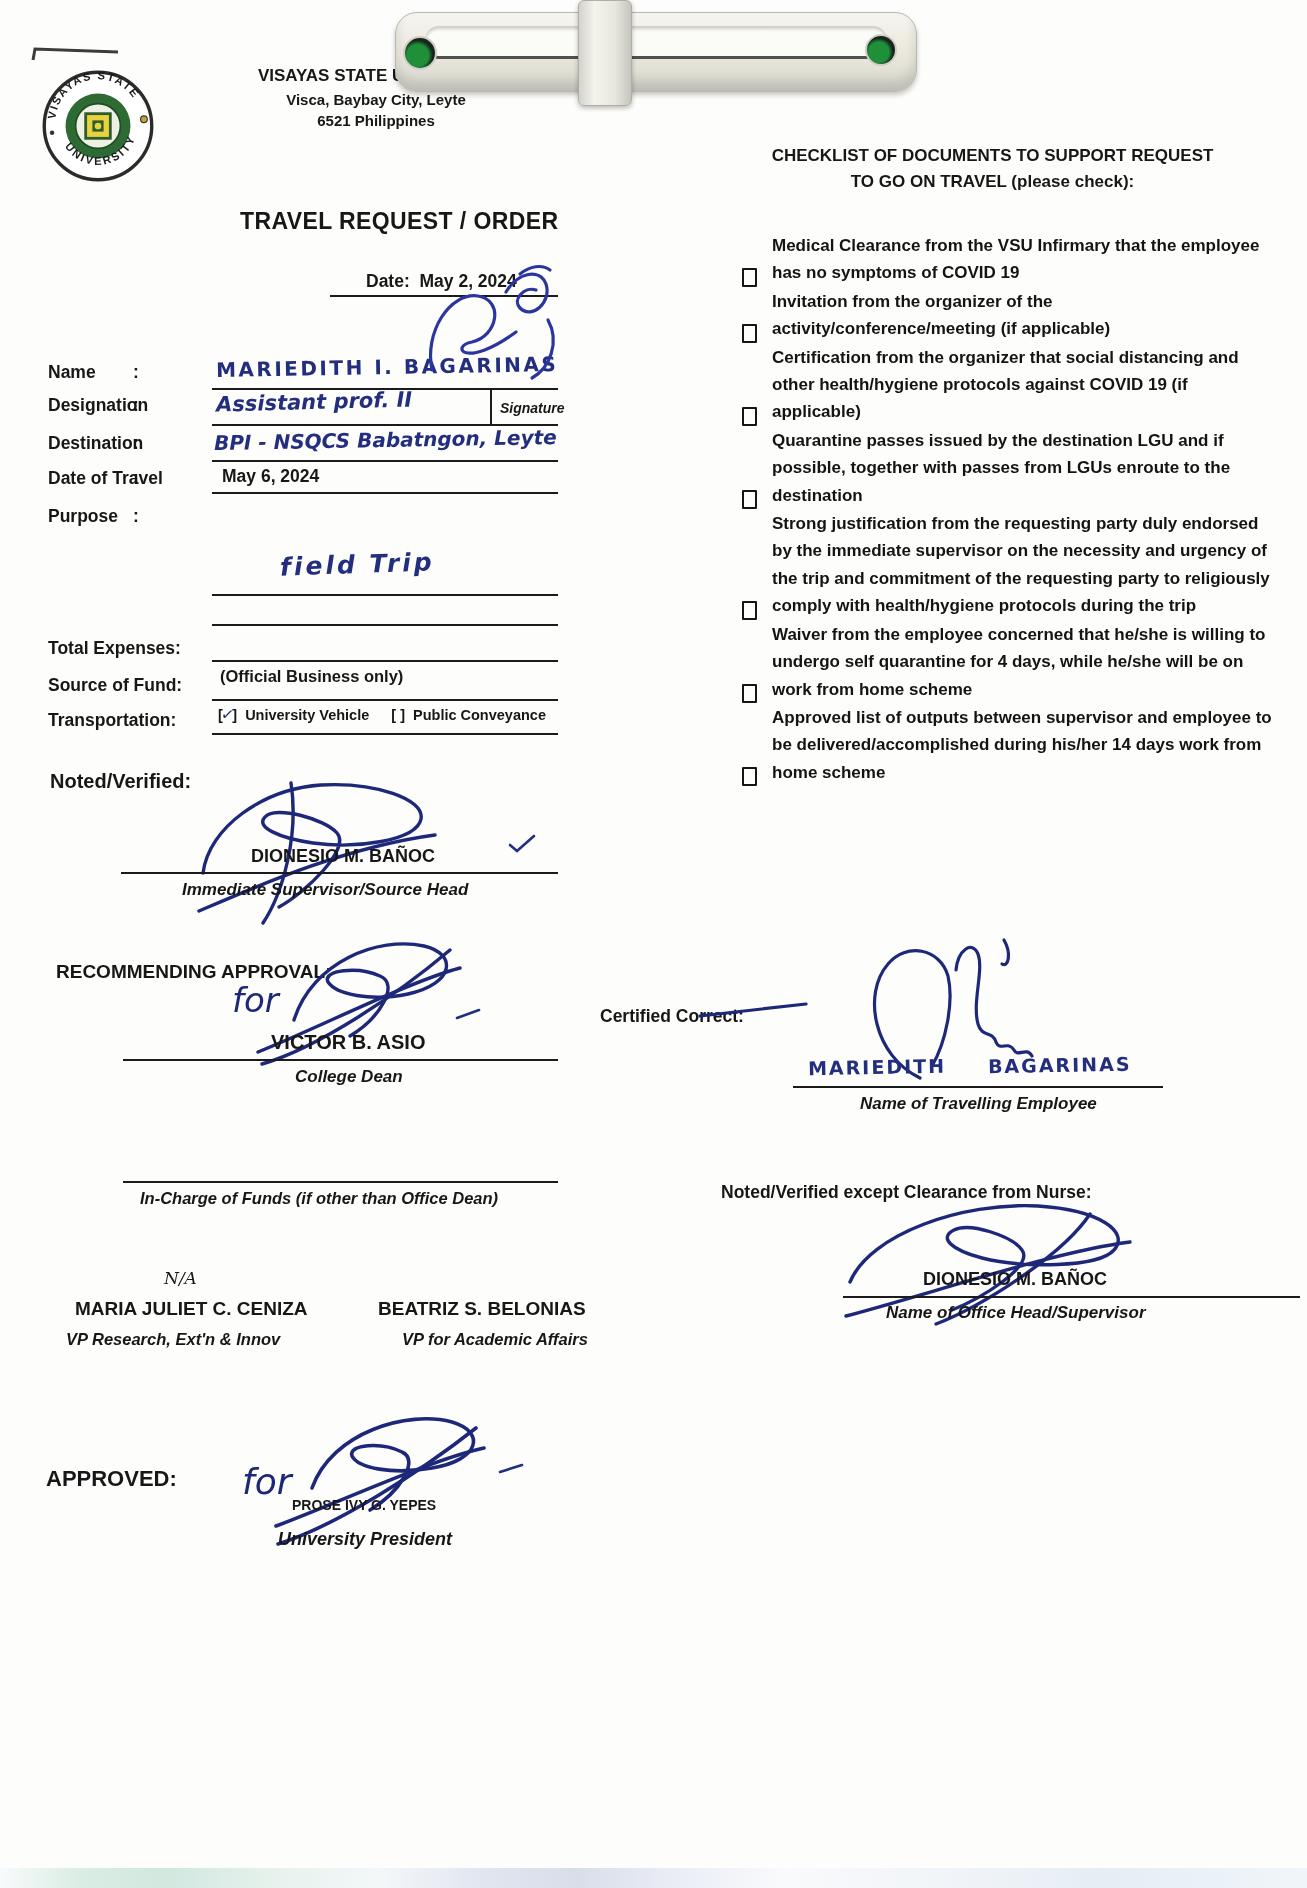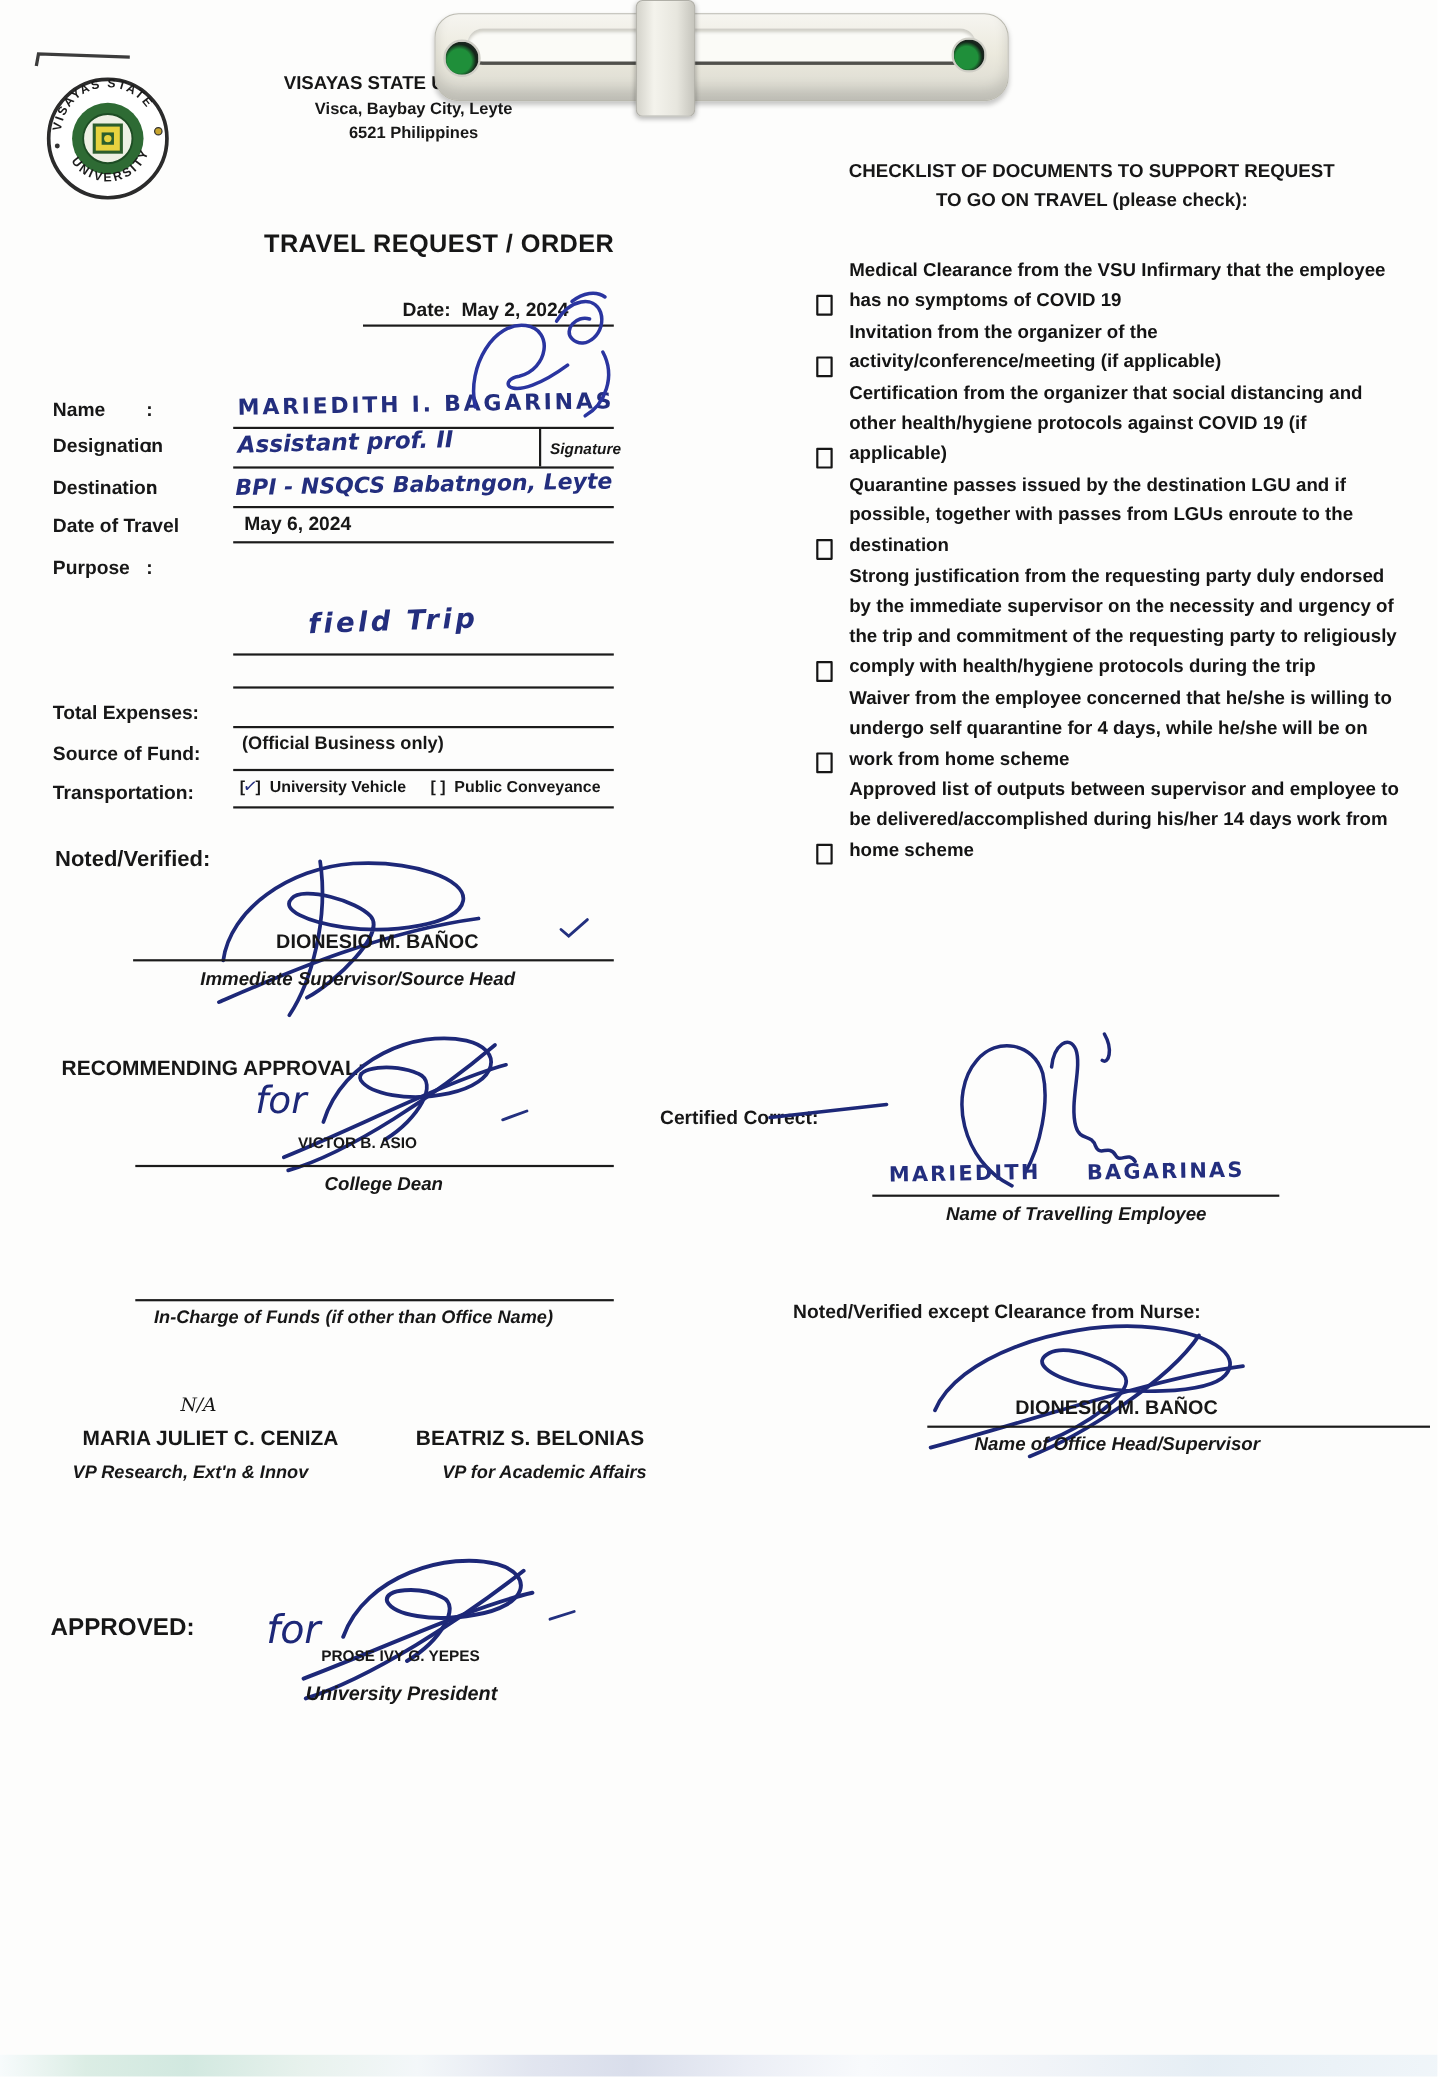--- a/index.html
+++ b/index.html
@@ -149,26 +149,26 @@
     <g stroke="#1d2878" stroke-width="3.4" fill="none" stroke-linecap="round">
       <text x="4" y="80" font-family="DejaVu Sans, sans-serif" font-style="italic" font-size="34" fill="#1d2878" stroke="none">for</text>
       <path d="M66,88 C84,30 150,4 196,14 C230,22 226,52 180,62 C142,70 108,62 100,50 C94,38 130,34 152,44 C172,52 152,86 122,104"></path>
       <path d="M222,18 C170,62 90,116 34,132"></path>
       <path d="M30,120 C90,96 180,50 232,36"></path>
     </g>
   </svg>
   <svg class="sig" style="left:455px;top:1008px;" width="26" height="12" viewBox="0 0 26 12">
     <path d="M2,10 L24,2" stroke="#23307f" stroke-width="2.6" fill="none" stroke-linecap="round"></path>
   </svg>
-  <div class="abs b nw" style="left:271px;top:1031px;font-size:14px;">VICTOR B. ASIO</div>
+  <div class="abs b nw" style="left:271px;top:1031px;font-size:20px;">VICTOR B. ASIO</div>
   <div class="line" style="left:123px;top:1059px;width:435px;"></div>
   <div class="abs cap nw" style="left:295px;top:1067px;font-size:17px;">College Dean</div>
 
   <div class="line" style="left:123px;top:1181px;width:435px;"></div>
-  <div class="abs cap nw" style="left:140px;top:1189px;font-size:16.5px;">In-Charge of Funds (if other than Office Name)</div>
+  <div class="abs cap nw" style="left:140px;top:1189px;font-size:16.5px;">In-Charge of Funds (if other than Office Dean)</div>
 
   <div class="abs i nw" style="left:164px;top:1268px;font-size:17px;font-family:'DejaVu Serif',serif;">N/A</div>
   <div class="abs b nw" style="left:75px;top:1298px;font-size:19px;">MARIA JULIET C. CENIZA</div>
   <div class="abs cap nw" style="left:66px;top:1330px;font-size:16.5px;">VP Research, Ext'n &amp; Innov</div>
   <div class="abs b nw" style="left:378px;top:1298px;font-size:19px;">BEATRIZ S. BELONIAS</div>
   <div class="abs cap nw" style="left:402px;top:1330px;font-size:16.5px;">VP for Academic Affairs</div>
 
   <div class="abs b nw" style="left:46px;top:1466px;font-size:22px;">APPROVED:</div>
   <svg class="sig" style="left:240px;top:1408px;" width="250" height="140" viewBox="0 0 250 140">
     <g stroke="#1d2878" stroke-width="3.6" fill="none" stroke-linecap="round">

